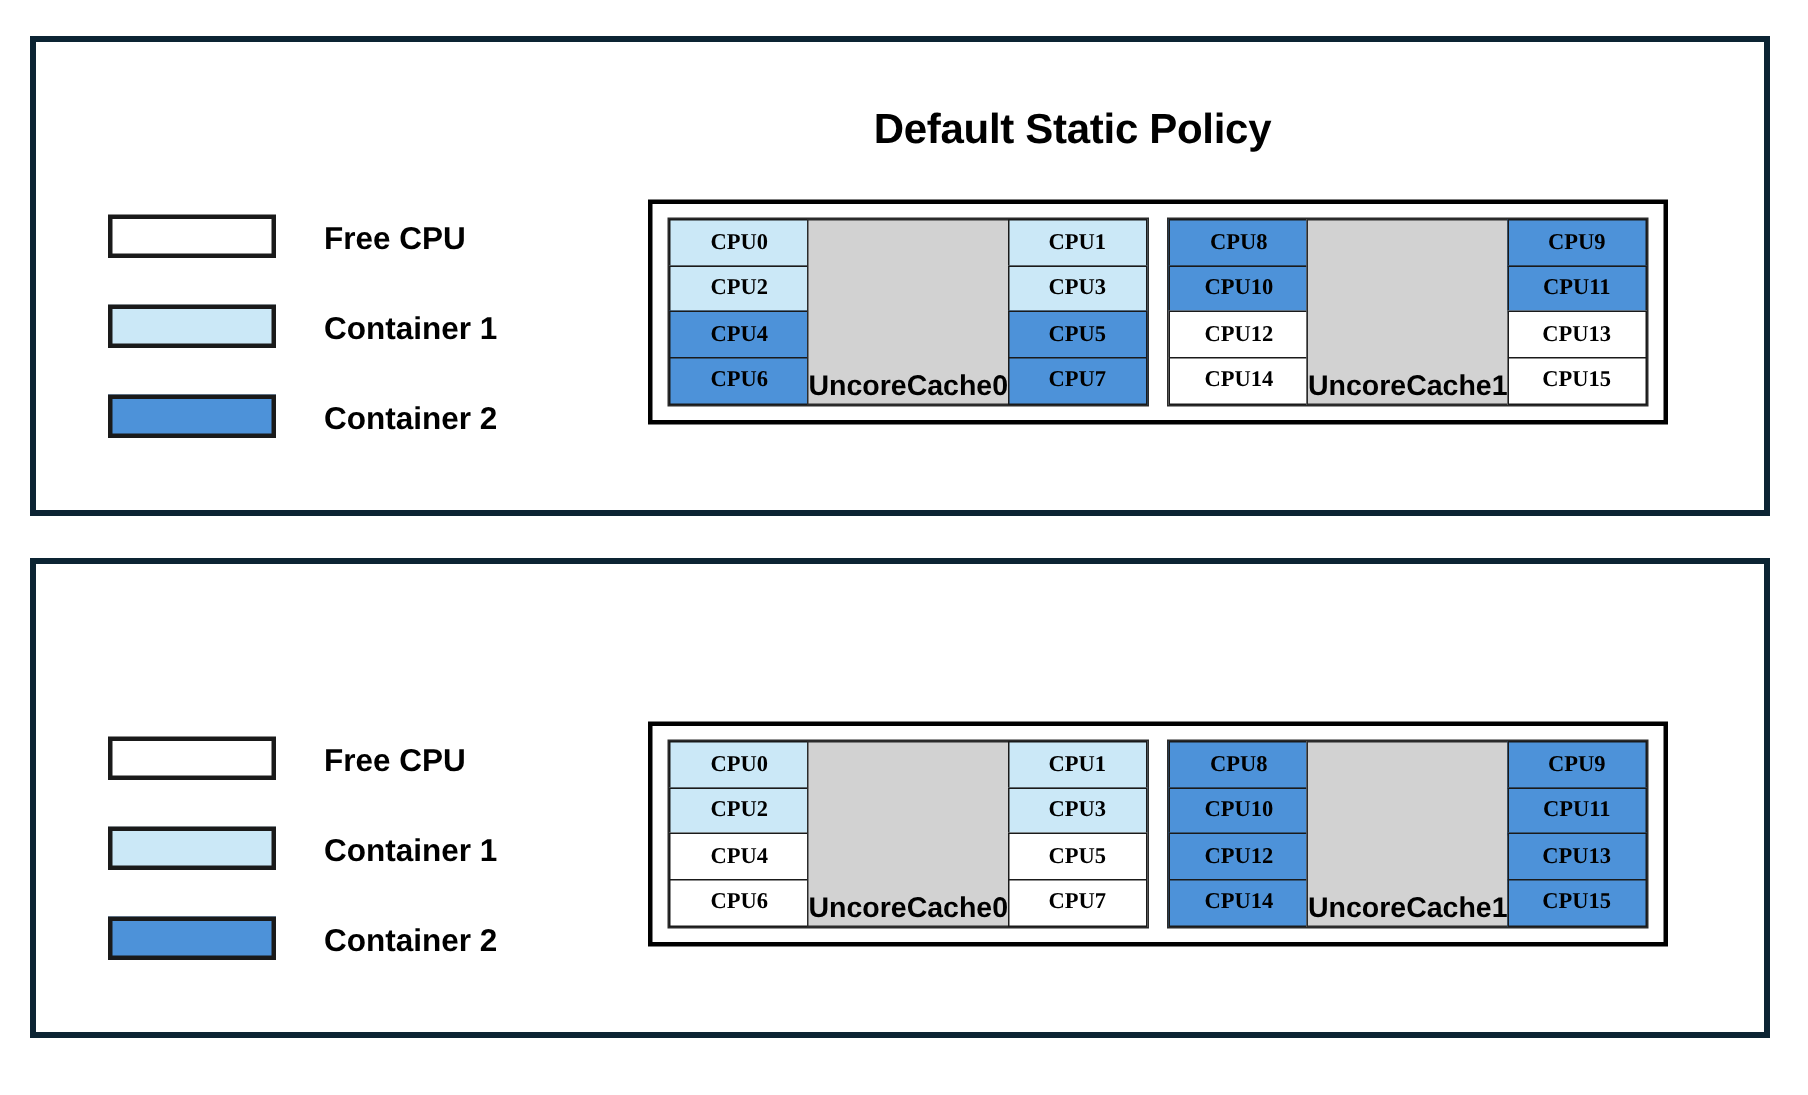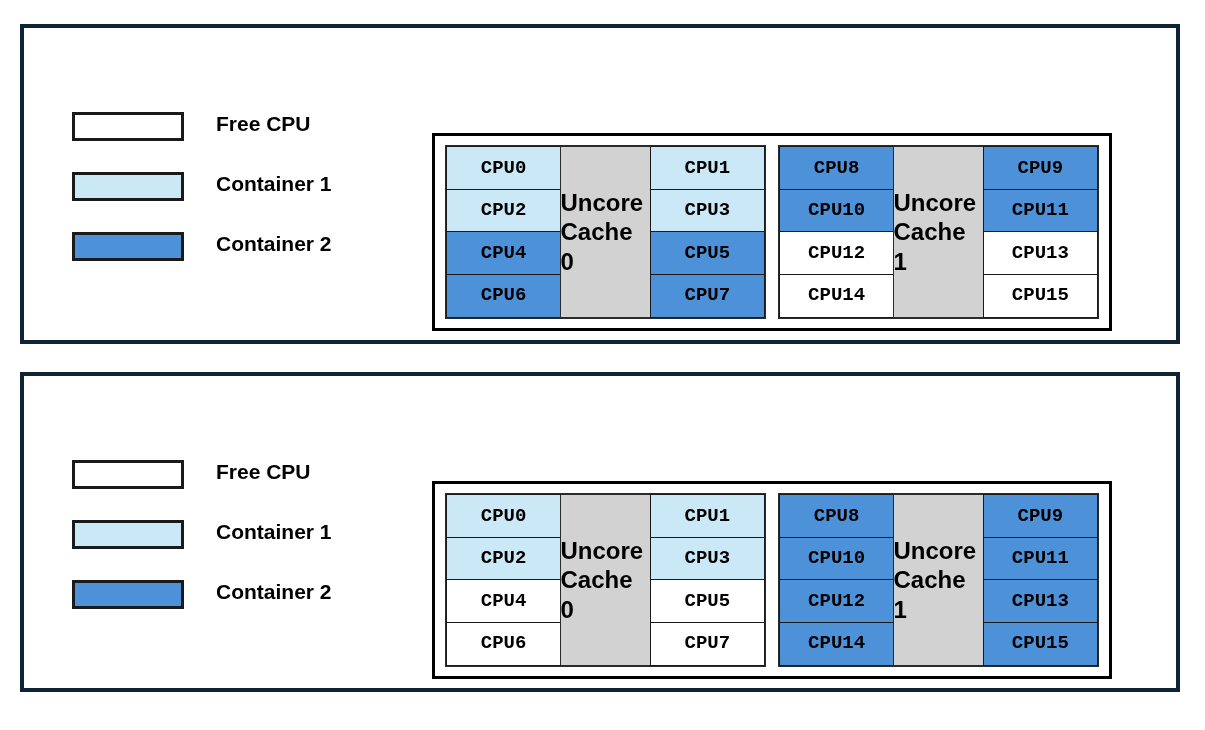--- a/index.html
+++ b/index.html
@@ -41,21 +41,21 @@
   #panel-1 .panel-title { padding-left: 100px; box-sizing: border-box; }
 
   
   .legend {
     position: absolute;
     left: 48px;
     top: 84px;
   }
   .legend-row {
     display: flex;
-    align-items: flex-start;
+    align-items: flex-end;
     height: 60px;
   }
   .legend-swatch {
     width: 112px;
     height: 29px;
     box-sizing: border-box;
     border: 3px solid #1a1a1a;
     background: #ffffff;
     flex: 0 0 auto;
   }
@@ -88,57 +88,58 @@
     border: 2px solid #2b2b2b;
     background: #ffffff;
   }
   .cpu-col {
     flex: 1 1 0;
     display: flex;
     flex-direction: column;
     min-width: 0;
   }
   .cpu-cell {
-    height: 44px;
+    height: 32px;
     box-sizing: border-box;
     border: 1.5px solid #1a1a1a;
     margin: -0.75px;
     display: flex;
     align-items: center;
     justify-content: center;
-    font-size: 19px;
-    font-weight: bold;
-    color: #000000;
-    font-family: Liberation Mono, monospace;
+    font-size: 15px;
+    font-weight: bold;
+    color: #000000;
+    font-family: Liberation Serif, serif;
     letter-spacing: 0px;
     line-height: 1;
   }
   .cache-col {
     flex: 0 0 92px;
     box-sizing: border-box;
     border: 1.5px solid #2b2b2b;
     margin: -0.75px;
     background: #d2d2d2;
     display: flex;
-    flex-direction: column;
-    align-items: flex-start;
+    flex-direction: row;
+    align-items: flex-end;
     justify-content: center;
-    font-size: 24px;
+    font-size: 19px;
     font-weight: bold;
     color: #000000;
     font-family: "Liberation Sans Narrow", "Liberation Sans", sans-serif;
     line-height: 1.22;
   }
   .cache-col span { display: block; text-align: center; }
 </style>
 </head>
 <body>
 
 <div id="panels-root">
     <div class="panel" id="panel-0">
+      <div class="panel-title">Default Static Policy</div>
       <div class="legend">
         <div class="legend-row">
           <div class="legend-swatch" style="background: rgb(255, 255, 255);"></div>
           <div class="legend-label">Free CPU</div>
         </div>
         <div class="legend-row">
           <div class="legend-swatch" style="background: rgb(203, 232, 247);"></div>
           <div class="legend-label">Container 1</div>
         </div>
         <div class="legend-row">

